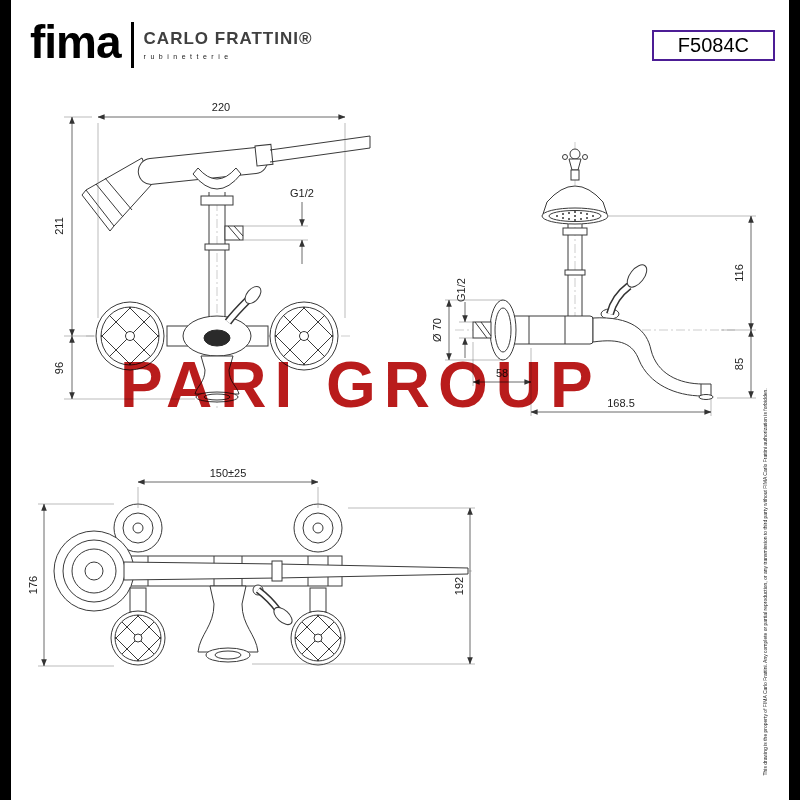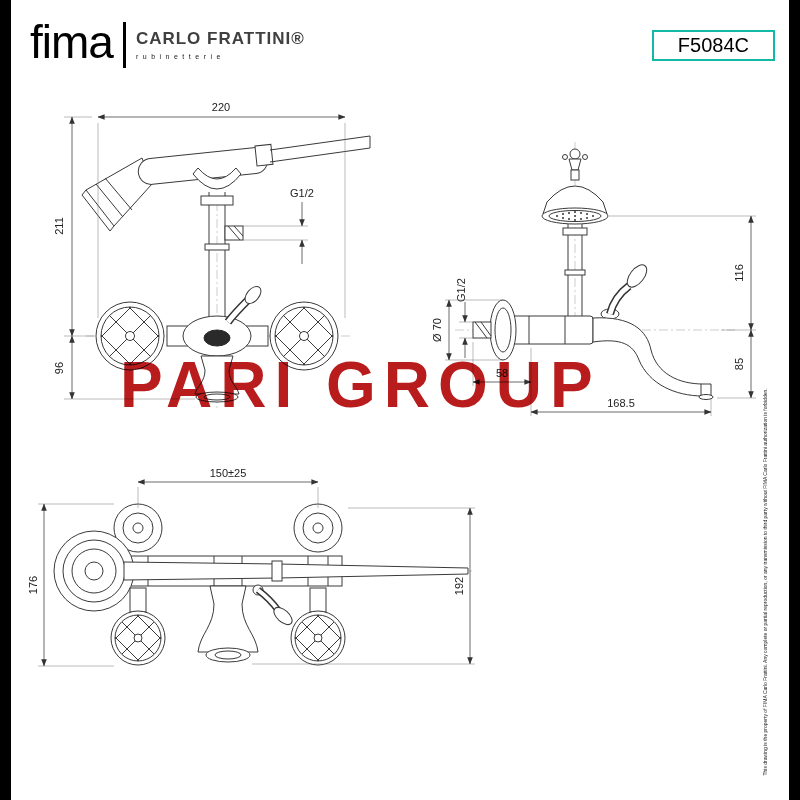--- a/index.html
+++ b/index.html
@@ -2,27 +2,27 @@
 <html><head>
 <meta charset="utf-8">
 <style>
   html,body{margin:0;padding:0;background:#888;}
   .page{position:relative;width:800px;height:800px;background:#fff;overflow:hidden;
         font-family:"Liberation Sans",sans-serif;margin:0 auto;}
   .edge-bar{position:absolute;top:0;width:11px;height:800px;background:#000;}
   .edge-bar.left{left:0;} .edge-bar.right{right:0;}
 
   .logo{position:absolute;left:30px;top:22px;display:flex;align-items:flex-start;z-index:3;}
-  .logo-fima{font-weight:normal;font-size:46px;line-height:0.9;letter-spacing:-1px;color:#000;}
+  .logo-fima{font-weight:bold;font-size:46px;line-height:0.9;letter-spacing:-1px;color:#000;}
   .logo-divider{width:3px;height:46px;background:#000;margin:0 10px;}
   .logo-right{display:flex;flex-direction:column;padding-top:7px;}
   .logo-carlo{font-weight:bold;font-size:17px;letter-spacing:1px;color:#404040;}
   .logo-sub{font-size:7px;letter-spacing:4.5px;margin-top:4px;color:#222;}
 
-  .model-box{position:absolute;right:25px;top:30px;border:2px solid #14b8a6;
+  .model-box{position:absolute;right:25px;top:30px;border:2px solid #4c1d95;
              padding:2px 24px;font-size:20px;color:#000;background:#fff;z-index:3;}
 
   .watermark{position:absolute;left:120px;top:348px;font-weight:bold;font-size:64px;
              letter-spacing:8px;color:#b91c1c;z-index:2;mix-blend-mode:multiply;
              white-space:nowrap;}
 
   .side-note{position:absolute;left:520px;top:527px;width:490px;height:7px;
              font-size:5px;color:#222;white-space:nowrap;transform:rotate(-90deg);
              transform-origin:center;z-index:3;}
 

